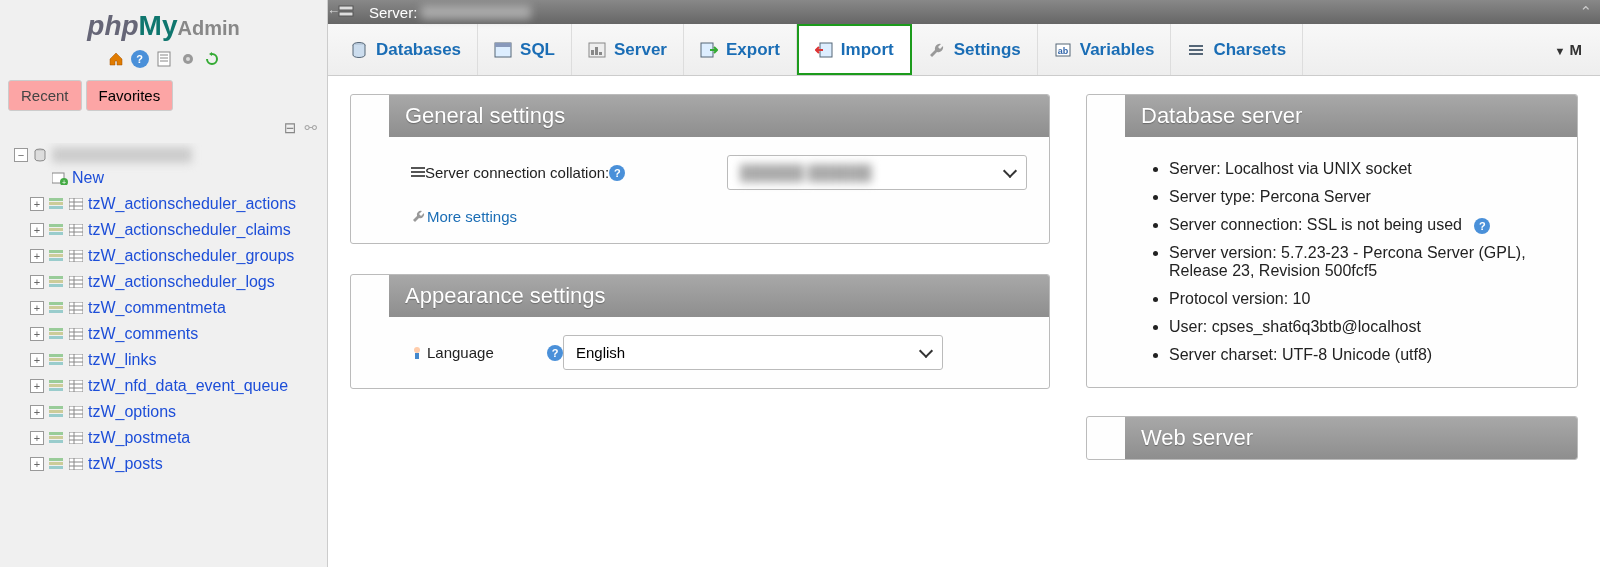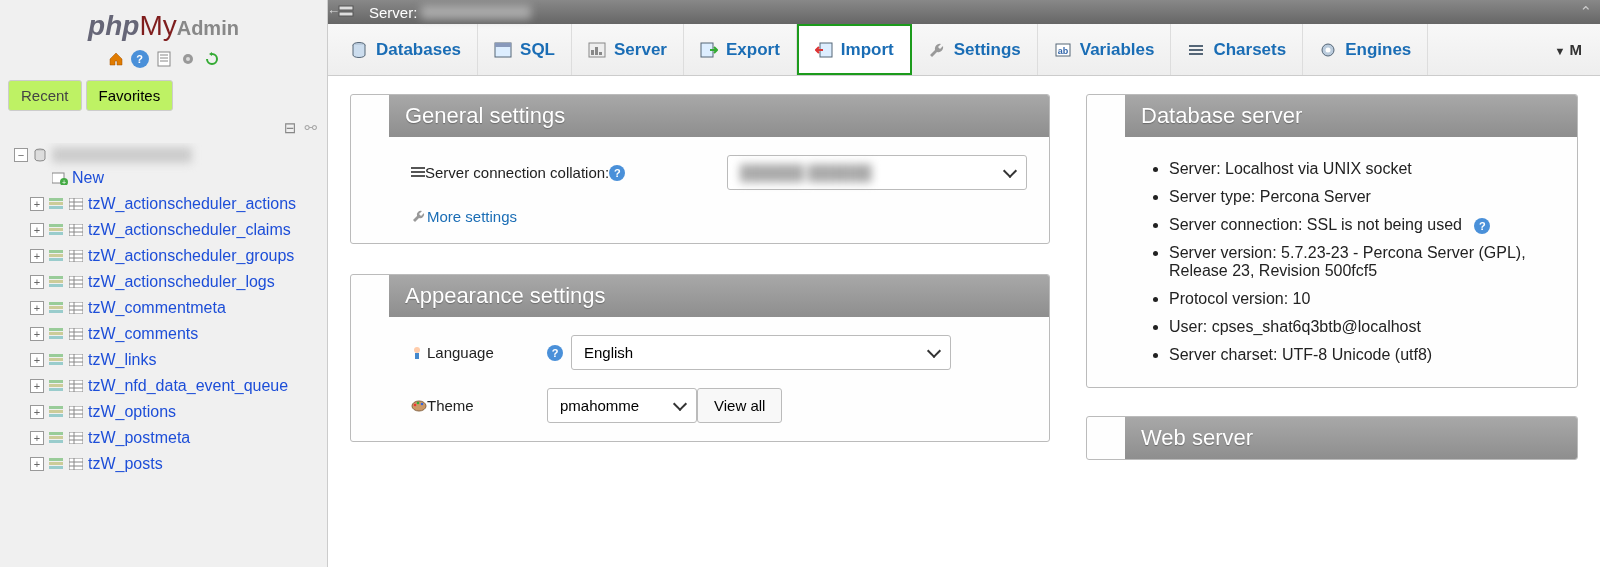--- a/index.html
+++ b/index.html
@@ -1,26 +1,26 @@
 <!DOCTYPE html>
 <html><head>
 <meta charset="utf-8">
 <style>
 * { box-sizing: border-box; margin: 0; padding: 0; }
 body { font-family: -apple-system, BlinkMacSystemFont, "Segoe UI", Arial, sans-serif; font-size: 15px; background: #f5f5f5; color: #222; width: 1600px; height: 567px; overflow: hidden; }
 .layout { display: flex; height: 100%; }
 .sidebar { width: 328px; background: #f0f0f0; border-right: 1px solid #ccc; display: flex; flex-direction: column; }
 .logo { text-align: center; padding: 10px 0 4px; }
 .logo .php { color: #667; font-style: italic; font-weight: 600; font-size: 28px; }
-.logo .my { color: #7f1d1d; font-weight: 400; font-size: 28px; }
+.logo .my { color: #0f766e; font-weight: 700; font-size: 28px; }
 .logo .admin { color: #888; font-weight: 600; font-size: 20px; }
 .toolbar-icons { text-align: center; padding: 4px 0 8px; display: flex; justify-content: center; gap: 6px; }
 .toolbar-icons span { width: 18px; height: 18px; display: inline-flex; align-items: center; justify-content: center; cursor: pointer; }
 .recent-fav { display: flex; gap: 4px; padding: 4px 8px; }
-.recent-fav button { padding: 6px 12px; font-size: 15px; border: 1px solid #ccc; background: #bef264; border-radius: 3px; cursor: pointer; }
+.recent-fav button { padding: 6px 12px; font-size: 15px; border: 1px solid #ccc; background: #fca5a5; border-radius: 3px; cursor: pointer; }
 .recent-fav button:first-child { color: #444; }
 .tree-icons-row { padding: 4px 10px 6px 0; text-align: right; color: #888; }
 .tree-icons-row span { margin-left: 4px; cursor: pointer; }
 .nav-tree { flex: 1; overflow: auto; padding: 2px 4px; font-size: 16px; }
 .tree-root { display: flex; align-items: center; gap: 4px; padding: 2px 0 2px 10px; color: #555; }
 .tree-root .blurred { filter: blur(4px); background: #ccc; display: inline-block; width: 140px; height: 16px; border-radius: 2px; }
 .tree-item { display: flex; align-items: center; gap: 4px; padding: 4px 0 4px 26px; cursor: pointer; white-space: nowrap; }
 .tree-item.new { padding-left: 48px; }
 .tree-item .label { color: #1d4ed8; }
 .expand-box { width: 14px; height: 14px; border: 1px solid #999; display: inline-flex; align-items: center; justify-content: center; font-size: 11px; line-height: 1; color: #666; background: #fff; cursor: pointer; }
@@ -41,21 +41,21 @@
 .right-col { flex: 1; display: flex; flex-direction: column; gap: 28px; }
 .panel { border: 1px solid #bbb; border-radius: 3px; background: #fefefe; overflow: hidden; padding-left: 38px; }
 .panel-head { background: linear-gradient(#a8a8a8, #8e8e8e); color: #fff; padding: 8px 16px; font-size: 22px; font-weight: 400; text-shadow: 0 1px 1px rgba(0,0,0,0.3); }
 .panel-body { padding: 18px 22px; }
 .setting-row { display: flex; align-items: center; margin-bottom: 18px; }
 .setting-row:last-child { margin-bottom: 0; }
 .setting-label { min-width: 120px; display: flex; align-items: center; gap: 6px; }
 select, .select-like { padding: 8px 36px 8px 12px; border: 1px solid #bbb; border-radius: 3px; font-size: 15px; background: #fff; appearance: none; position: relative; min-width: 150px; cursor: pointer; }
 .select-wrap { position: relative; display: inline-block; }
 .select-wrap::after { content: ""; position: absolute; right: 12px; top: 50%; width: 8px; height: 8px; border-right: 2px solid #333; border-bottom: 2px solid #333; transform: translateY(-70%) rotate(45deg); pointer-events: none; }
-.wide { width: 300px; margin-left: 8px; }
+.wide { width: 300px; }
 .blurred-val { filter: blur(4px); color: #aaa; }
 .more-link { color: #1a6db5; cursor: pointer; display: inline-flex; align-items: center; gap: 6px; }
 .view-all-btn { padding: 8px 16px; border: 1px solid #bbb; border-radius: 3px; background: #f8f8f8; cursor: pointer; font-size: 15px; }
 .info-list { list-style: disc; padding-left: 22px; }
 .info-list li { padding: 5px 0; font-size: 16px; }
 .help-icon { display: inline-flex; width: 16px; height: 16px; border-radius: 50%; background: #4a90d9; color: #fff; align-items: center; justify-content: center; font-size: 11px; font-weight: 700; cursor: pointer; }
 .lines-icon { display: inline-block; width: 14px; height: 12px; background: repeating-linear-gradient(#555 0 2px, transparent 2px 4px); }
 svg { display: block; }
 </style>
 </head>
@@ -421,29 +421,20 @@
         <div class="tab">
           <span class="tab-icon">
             <svg width="18" height="16" viewBox="0 0 18 16">
               <line x1="2" y1="4" x2="16" y2="4" stroke="#567" stroke-width="2"></line>
               <line x1="2" y1="8" x2="16" y2="8" stroke="#567" stroke-width="2"></line>
               <line x1="2" y1="12" x2="16" y2="12" stroke="#567" stroke-width="2"></line>
             </svg>
           </span>
           <span>Charsets</span>
         </div>
-        <div class="tab">
-          <span class="tab-icon">
-            <svg width="18" height="16" viewBox="0 0 18 16">
-              <circle cx="9" cy="8" r="6" fill="#bcd" stroke="#567"></circle>
-              <circle cx="9" cy="8" r="2.5" fill="#fff"></circle>
-            </svg>
-          </span>
-          <span>Engines</span>
-        </div>
         <div class="tab-more"><span style="font-size:11px">▼</span> <span>M</span></div>
       </div>
 
     <div class="content">
       <div class="left-col">
         <div class="panel">
           <div class="panel-head">General settings</div>
           <div class="panel-body">
             <div class="setting-row">
               <span class="lines-icon"></span>
@@ -475,37 +466,20 @@
                   </svg>
                 </span>
               <span class="setting-label">Language</span>
               <span class="help-icon">?</span>
               <div class="select-wrap">
                 <select class="wide" style="width:380px">
                   <option>English</option>
                 </select>
               </div>
             </div>
-            <div class="setting-row">
-              <span class="mini-icon">
-                  <svg width="16" height="16" viewBox="0 0 16 16">
-                    <ellipse cx="8" cy="8" rx="7" ry="5" fill="#c96" stroke="#864"></ellipse>
-                    <circle cx="4" cy="7" r="1.3" fill="#e33"></circle>
-                    <circle cx="7" cy="5" r="1.3" fill="#3a3"></circle>
-                    <circle cx="11" cy="6" r="1.3" fill="#36d"></circle>
-                  </svg>
-                </span>
-              <span class="setting-label">Theme</span>
-              <div class="select-wrap">
-                <select>
-                  <option>pmahomme</option>
-                </select>
-              </div>
-              <button class="view-all-btn">View all</button>
-            </div>
           </div>
         </div>
       </div>
 
       <div class="right-col">
         <div class="panel">
           <div class="panel-head">Database server</div>
           <div class="panel-body">
             <ul class="info-list" id="db-info-list">
                 <li>Server: Localhost via UNIX socket</li>

